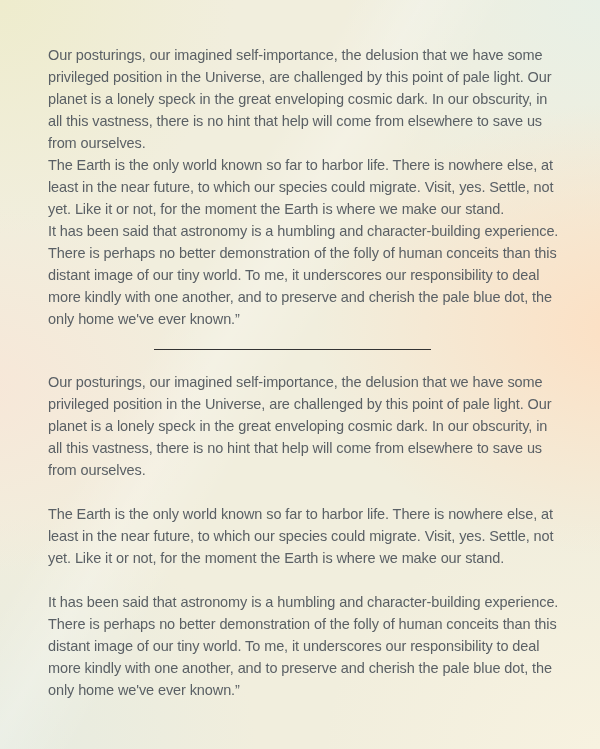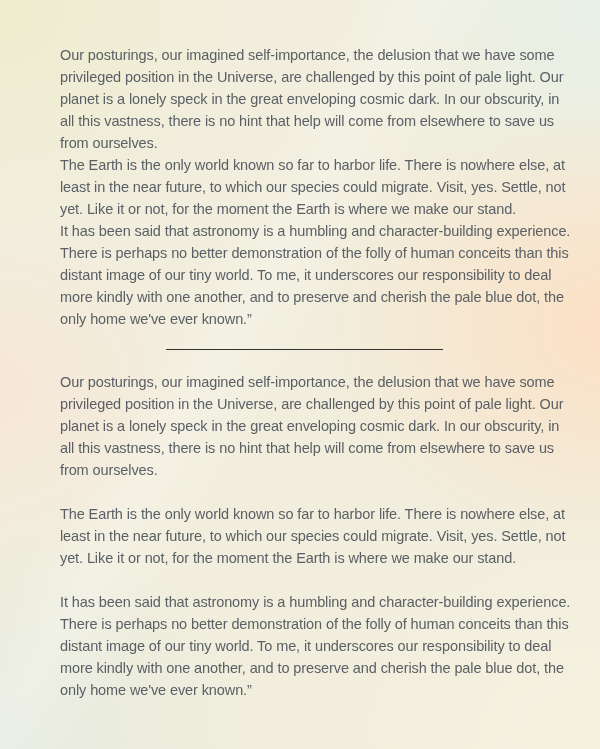--- a/index.html
+++ b/index.html
@@ -18,21 +18,21 @@
       radial-gradient(70% 42% at 103% 44%, #fce0c4 0%, rgba(252,224,196,0) 72%),
       radial-gradient(55% 35% at -3% 52%, #f7e7d8 0%, rgba(247,231,216,0) 70%),
       radial-gradient(50% 40% at 0% 0%, #eeeccd 0%, rgba(238,236,205,0) 78%),
       radial-gradient(55% 40% at 100% 0%, #e8f0e6 0%, rgba(232,240,230,0) 78%),
       radial-gradient(55% 40% at 0% 100%, #e6ebe0 0%, rgba(230,235,224,0) 78%),
       radial-gradient(60% 40% at 100% 100%, #f7f2e0 0%, rgba(247,242,224,0) 78%);
   }
   .text-column {
     box-sizing: border-box;
     width: 600px;
-    padding: 44px 18px 0 60px;
+    padding: 44px 18px 0 48px;
   }
   .para {
     margin: 0;
     font-size: 14.5px;
     line-height: 22px;
     letter-spacing: -0.1px;
     white-space: pre-line;
     color: #5a6065;
   }
   .block-compact .para {

